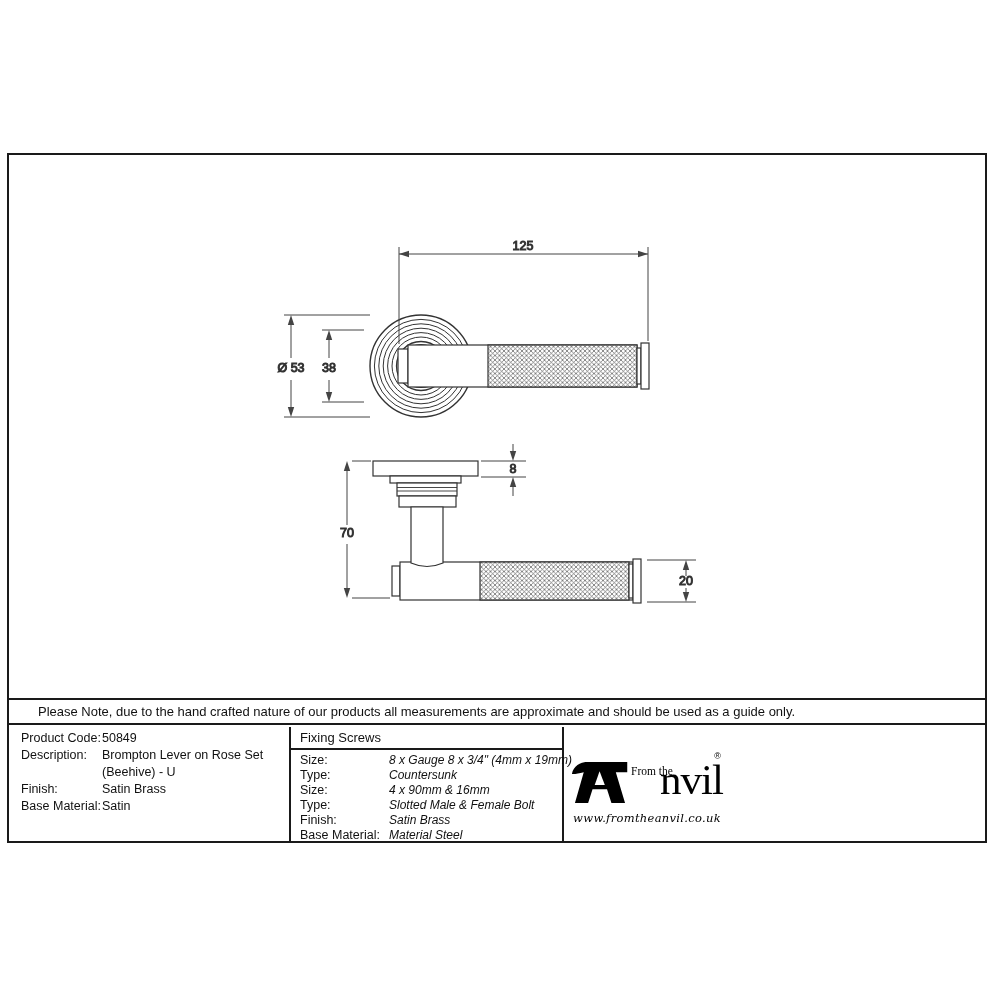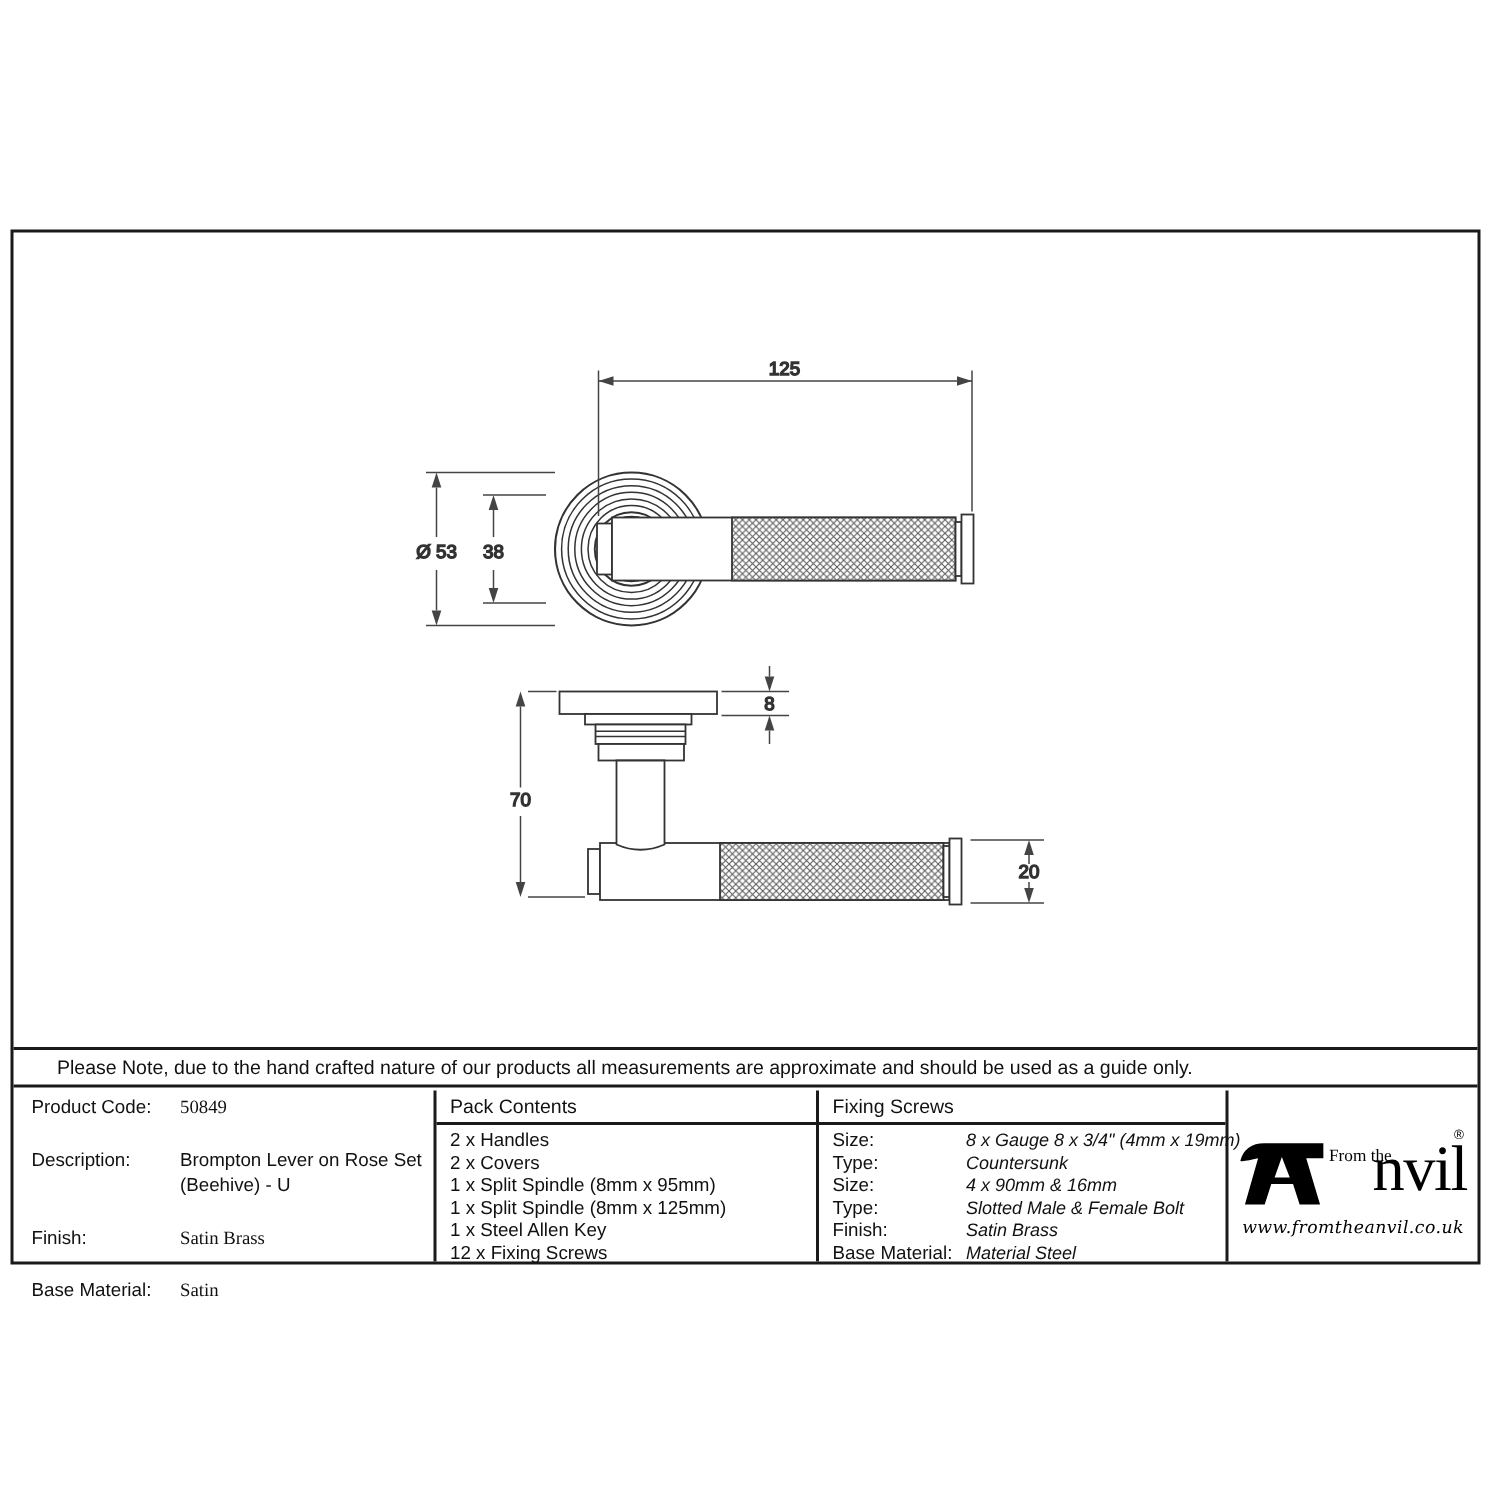--- a/index.html
+++ b/index.html
@@ -15,25 +15,25 @@
   
   #spec-table{position:absolute;left:0;right:0;top:572px;bottom:0;display:flex;}
   .col{box-sizing:border-box;position:relative;}
   .col.bordered{border-right:2px solid #1a1a1a;}
   .col-header{height:21px;border-bottom:2px solid #1a1a1a;box-sizing:content-box;
               font-size:13px;display:flex;align-items:center;}
   .c1 .col-header,.c1 .col-body{padding-left:12px;}
   .c2 .col-header,.c2 .col-body{padding-left:9px;}
   .c3 .col-header,.c3 .col-body{padding-left:9px;}
   .col-body{padding-top:3px;font-size:12.5px;}
-  .grid1{display:grid;grid-template-columns:81px 1fr;line-height:17px;padding-right:6px;gap:18px;}
+  .grid1{display:grid;grid-template-columns:81px 1fr;line-height:17px;padding-right:6px;}
   .grid3{display:grid;grid-template-columns:89px 1fr;line-height:15.1px;}
   .grid3 .val{font-size:12px;white-space:nowrap;font-style:italic;}
   .list2{line-height:15.1px;}
-  .nowrap{white-space:nowrap;font-family:Liberation Serif, serif;}
+  .nowrap{white-space:nowrap;}
   
   .c4{display:flex;align-items:center;justify-content:center;}
   #logo{position:relative;width:152px;height:82px;}
   #logo-mark{position:absolute;left:0;top:12px;width:152px;height:54px;}
   #anvil-icon{position:absolute;left:0;top:2px;}
   #logo-fromthe{position:absolute;left:60px;top:-2px;font-family:"Liberation Serif",serif;
                 font-size:11.5px;color:#000;margin-top:12px;}
   #logo-nvil{position:absolute;left:55px;top:1px;font-family:"Liberation Serif",serif;
              font-size:43px;line-height:1.1;letter-spacing:-1px;color:#000;margin-left:34px;}
   #logo-reg{position:absolute;right:2px;top:-4px;font-size:9px;color:#000;}
@@ -63,31 +63,20 @@
           <span class="val nowrap">50849</span>
           <span class="lbl">Description:</span>
           <span class="val">Brompton Lever on Rose Set (Beehive) - U</span>
           <span class="lbl">Finish:</span>
           <span class="val nowrap">Satin Brass</span>
           <span class="lbl">Base Material:</span>
           <span class="val nowrap">Satin</span>
         </div>
       </div>
 
-      <div class="col c2 bordered" style="width:255px">
-        <div class="col-header">Pack Contents</div>
-        <div class="col-body list2">
-          <div>2 x Handles</div>
-          <div>2 x Covers</div>
-          <div>1 x Split Spindle (8mm x 95mm)</div>
-          <div>1 x Split Spindle (8mm x 125mm)</div>
-          <div>1 x Steel Allen Key</div>
-          <div>12 x Fixing Screws</div>
-        </div>
-      </div>
 
       <div class="col c3 bordered" style="width:273px">
         <div class="col-header">Fixing Screws</div>
         <div class="col-body grid3">
           <span class="lbl">Size:</span>
           <span class="val">8 x Gauge 8 x 3/4" (4mm x 19mm)</span>
           <span class="lbl">Type:</span>
           <span class="val">Countersunk</span>
           <span class="lbl">Size:</span>
           <span class="val">4 x 90mm &amp; 16mm</span>

